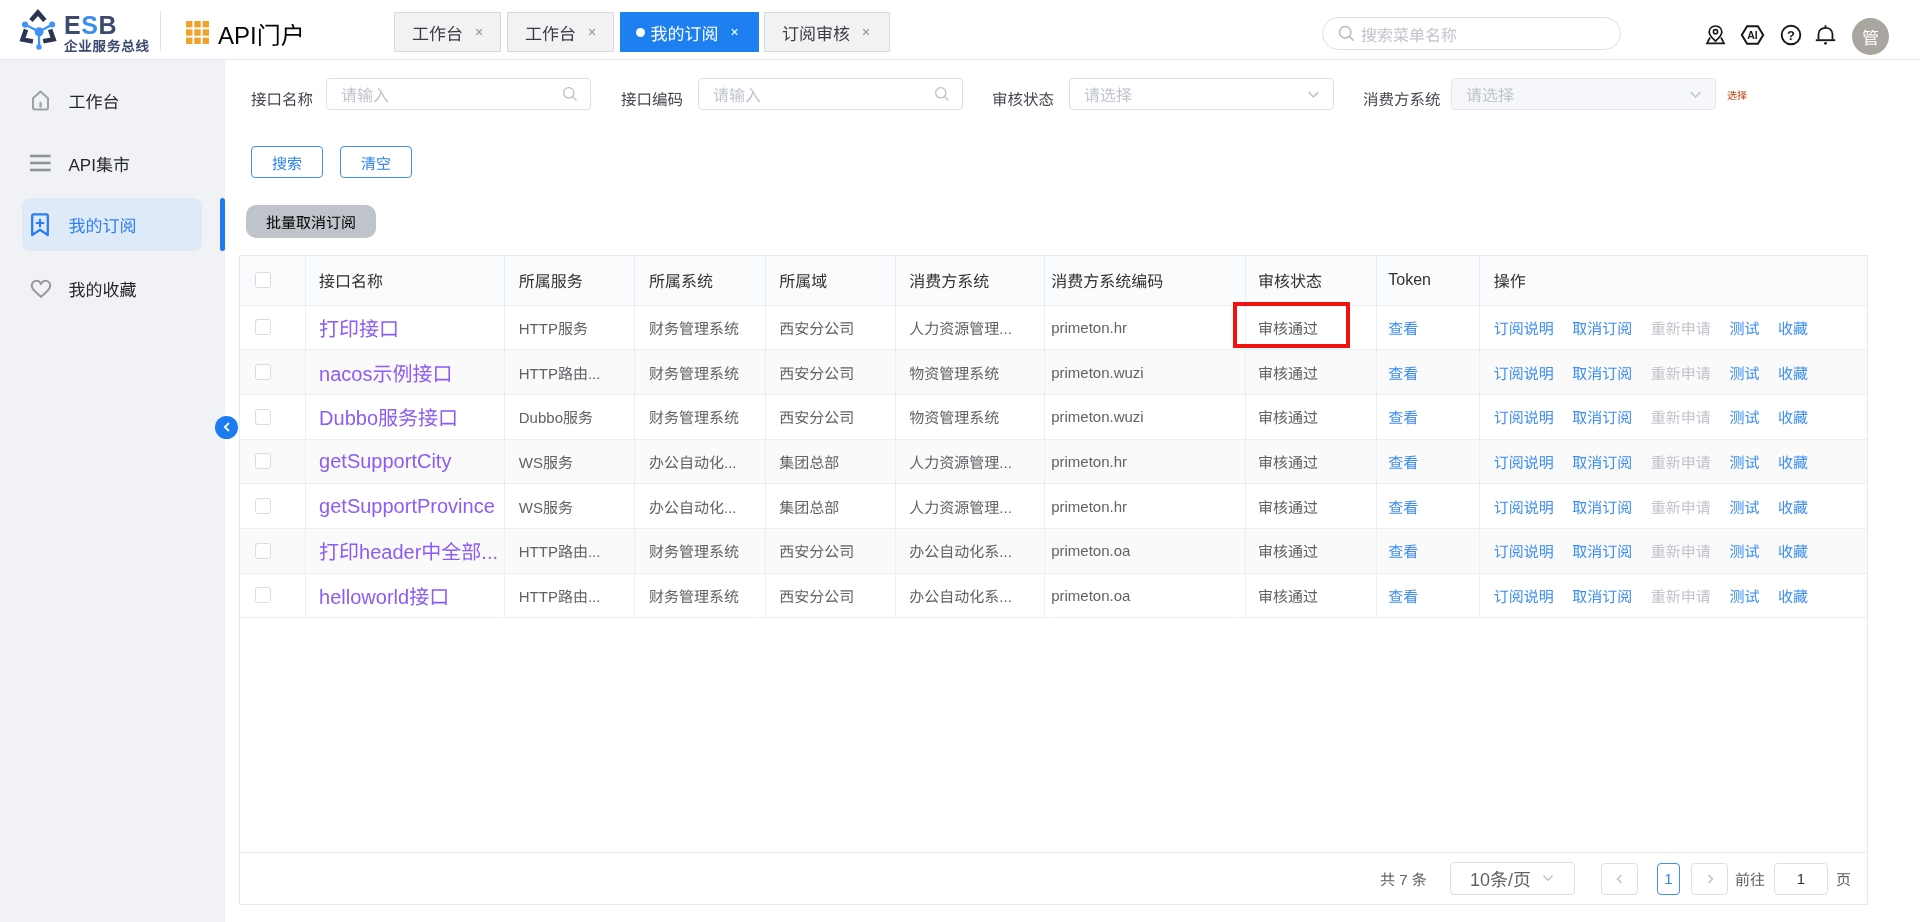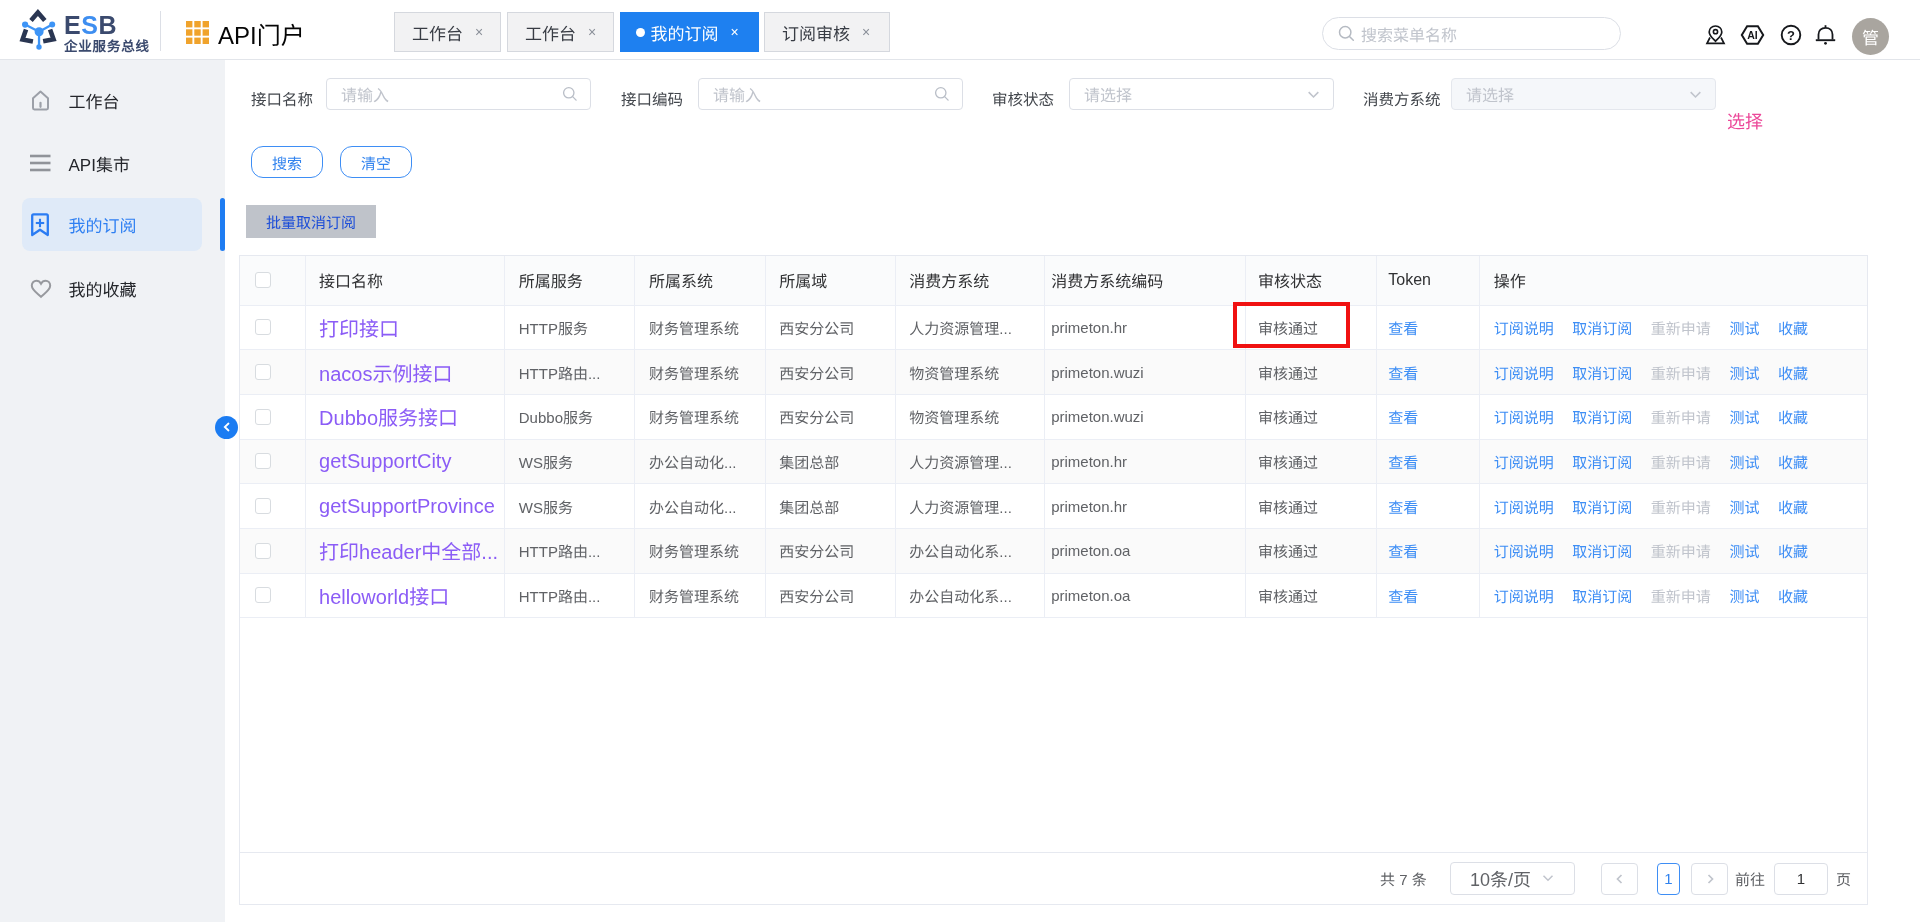--- a/index.html
+++ b/index.html
@@ -37,25 +37,25 @@
 #sel-rect { position:absolute; left:22px; top:138px; width:180px; height:53px; background:#dfeaf8; border-radius:8px; }
 #sel-bar { position:absolute; left:219.5px; top:138px; width:5px; height:53px; background:#1e7cf2; border-radius:3px; }
 #collapse { position:absolute; left:215px; top:415.5px; width:23px; height:23px; border-radius:50%;
   background:#1b7cf2; z-index:6; display:flex; align-items:center; justify-content:center; }
 
 .flabel { position:absolute; top:86.5px; font-size:15.5px; color:#43474d; }
 .finput { position:absolute; top:78px; width:265px; height:32px; border:1px solid #dcdfe6; border-radius:4px;
   background:#fff; display:flex; align-items:center; padding:0 12px 0 14px; }
 .finput .ph { color:#c0c4cc; font-size:16px; flex:1; }
 .finput.dis { background:#f5f7fa; border-color:#e4e7ed; }
-#sel-link { position:absolute; left:1727px; top:87px; font-size:18px; color:#ec4899;margin-top:20px; }
-.btn { position:absolute; top:146px; width:72px; height:32px; border:1px solid #3e8ef5; border-radius:12px;
+#sel-link { position:absolute; left:1727px; top:87px; font-size:10px; color:#c2410c; }
+.btn { position:absolute; top:146px; width:72px; height:32px; border:1px solid #3e8ef5; border-radius:4px;
   background:#fff; color:#3183ee; font-size:15px; display:flex; align-items:center; justify-content:center; }
-#batch { position:absolute; left:246px; top:205px; width:130px; height:33px; background:#bfc3ca; border-radius:0;
-  color:#1d4ed8; font-size:15px; display:flex; align-items:center; justify-content:center; }
+#batch { position:absolute; left:246px; top:205px; width:130px; height:33px; background:#bfc3ca; border-radius:10px;
+  color:#000000; font-size:15px; display:flex; align-items:center; justify-content:center; }
 
 #tablebox { position:absolute; left:239px; top:255px; width:1629px; height:649.5px;
   border:1px solid #e6e9f0; border-bottom:none; background:#fff; }
 .tr { display:flex; width:100%; border-bottom:1px solid #ebeef5; height:44.7px; }
 .tr.head { height:49.5px; background:#fafbfc; }
 .tr.even { background:#fafafa; }
 .td { height:100%; border-right:1px solid #ebeef5; display:flex; align-items:center;
   padding-left:13.5px; font-size:15px; color:#606266; overflow:hidden; white-space:nowrap; }
 .td.last { border-right:none; }
 .tr.head .td { font-size:16px; color:#303133; font-weight:500; }

